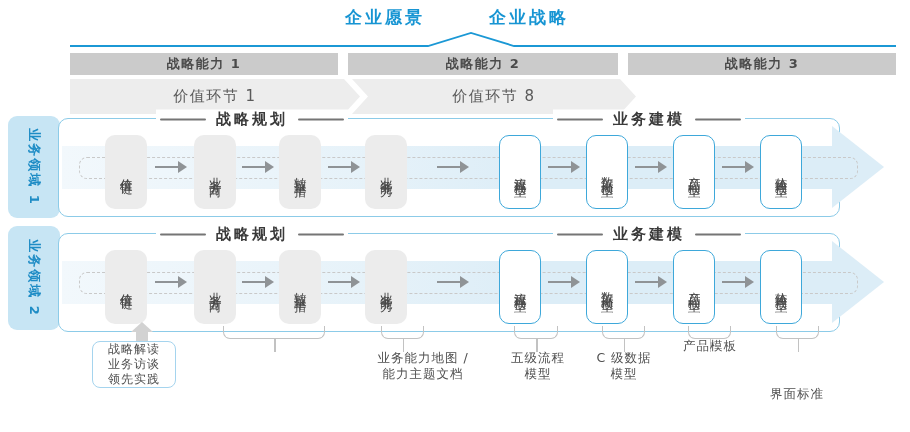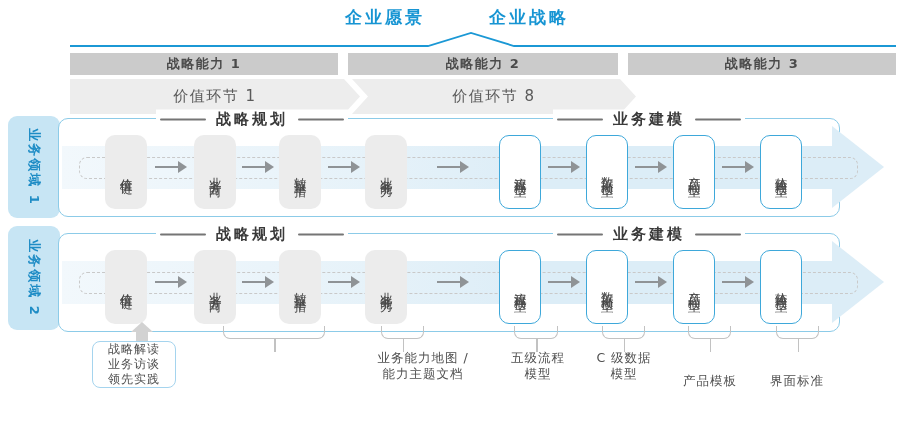--- a/index.html
+++ b/index.html
@@ -61,21 +61,21 @@
   .bracket i{position:absolute;left:50%;top:100%;width:1.5px;height:14px;background:#c2c2c2;}
   .up-arrow-head{position:absolute;left:131px;top:322px;width:0;height:0;
                  border-left:11px solid transparent;border-right:11px solid transparent;border-bottom:10px solid #d2d2d2;}
   .up-arrow-shaft{position:absolute;left:136px;top:332px;width:12px;height:9px;background:#d2d2d2;}
   .practice-box{position:absolute;left:92px;top:341px;width:84px;height:47px;box-sizing:border-box;
                 background:#fff;border:1.2px solid #a5d4ee;border-radius:8px;
                 display:flex;align-items:center;justify-content:center;text-align:center;
                 font-size:12px;color:#4f4f4f;line-height:15px;letter-spacing:1px;white-space:pre-line;}
   .ann{position:absolute;top:350px;transform:translateX(-50%);text-align:center;
        font-size:12.5px;color:#4f4f4f;line-height:16px;letter-spacing:1px;white-space:pre-line;}
-  .ann.single{top:373px;}
+  .ann.single{top:338px;}
 </style>
 </head>
 <body>
 
 <div class="stage">
 
   <svg class="abs" style="left:0;top:0;" width="910" height="60">
     <path d="M70,46 L428,46 L471,33 L514,46 L896,46" fill="none" stroke="#1b98d5" stroke-width="1.8"></path>
   </svg>
 
@@ -222,15 +222,15 @@
 业务访谈
 领先实践</div>
 
   <div class="ann" style="left:423px;">业务能力地图 /
 能力主题文档</div>
   <div class="ann" style="left:538px;">五级流程
 模型</div>
   <div class="ann" style="left:624px;">C 级数据
 模型</div>
   <div class="ann single" style="left:710px;">产品模板</div>
-  <div class="ann single" style="left:797px;">界面标准</div>
+  <div class="ann single" style="left:797px;margin-top:48px;">界面标准</div>
 
 </div>
 
 </body></html>

